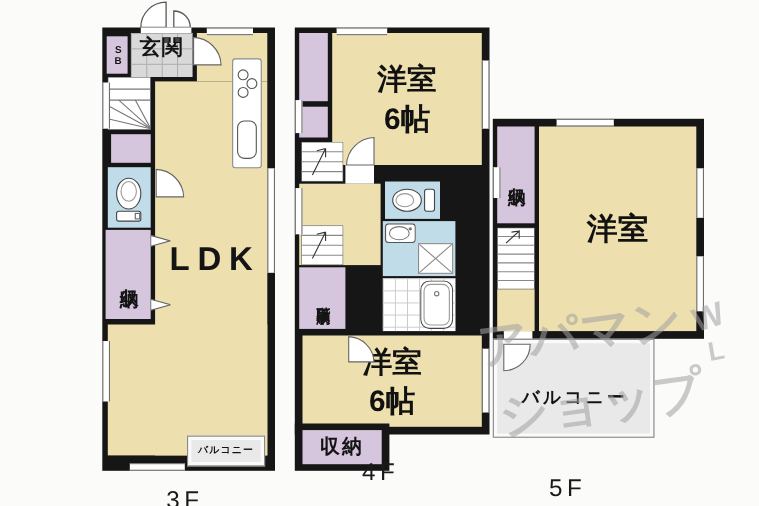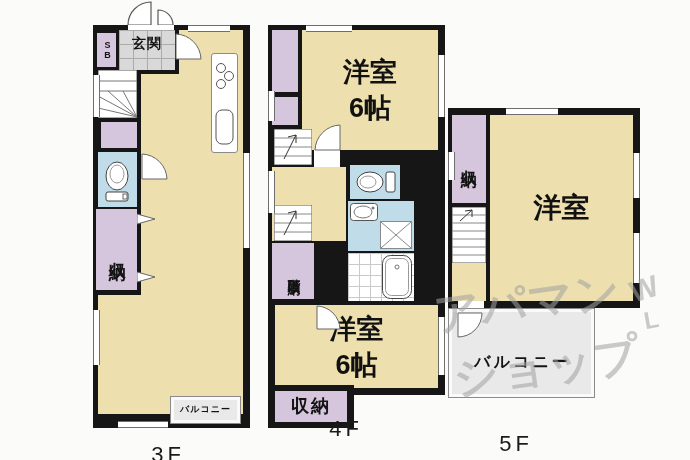--- a/index.html
+++ b/index.html
@@ -54,21 +54,21 @@
         <path d="M2,25 A23,23 0 0 1 25,2 L25,25 Z" fill="#fff" stroke="#5A5A5A" stroke-width="1.2"></path>
         <path d="M47,25 A15,15 0 0 0 32,10 L32,25 Z" fill="#fff" stroke="#5A5A5A" stroke-width="1.2"></path>
       </svg>
     </div>
     <div class="opening" style="left:35px; top:0; width:46px; height:7px;"></div>
 
     <div class="room purple" style="left:4px; top:8px; width:19px; height:34px;"></div>
     <div class="label vtext" style="left:4px; top:9px; width:19px; height:32px; font-size:9px; letter-spacing:0;">SB</div>
 
     <div class="room tile" style="left:26px; top:5px; width:56px; height:40px;"></div>
-    <div class="label" style="left:26px; top:5px; width:56px; height:28px; font-size:14px; letter-spacing:1px;">玄関</div>
+    <div class="label" style="left:26px; top:5px; width:56px; height:28px; font-size:19px; letter-spacing:1px;">玄関</div>
 
     <div class="room cream" style="left:86px; top:5px; width:64px; height:44px;"></div>
     <div class="room cream" style="left:48px; top:49px; width:102px; height:340px;"></div>
     <div class="room cream" style="left:5px; top:270px; width:145px; height:119px;"></div>
 
     <div class="room" style="left:5px; top:45px; width:39px; height:48px;">
       <svg width="39" height="48" viewBox="0 0 39 48">
         <rect x="0" y="0" width="39" height="48" fill="#fff" stroke="#555" stroke-width="1"></rect>
         <line x1="0" y1="11" x2="39" y2="11" stroke="#777"></line>
         <line x1="0" y1="21" x2="39" y2="21" stroke="#777"></line>
@@ -110,20 +110,21 @@
       <svg width="25" height="98" viewBox="0 0 25 98">
         <g stroke="#555" fill="none">
           <circle cx="9" cy="14" r="4.5"></circle>
           <circle cx="17" cy="22" r="4.5"></circle>
           <circle cx="9" cy="30" r="4.5"></circle>
         </g>
         <rect x="4" y="56" width="17" height="34" rx="6" fill="#fff" stroke="#555"></rect>
       </svg>
     </div>
 
+    <div class="label" style="left:48px; top:192px; width:102px; height:36px; font-size:30px; letter-spacing:7px; padding-left:7px;">LDK</div>
 
     <div class="room balcony" style="left:77px; top:371px; width:71px; height:28px;"></div>
     <div class="label" style="left:77px; top:371px; width:71px; height:28px; font-size:9px; letter-spacing:1px; font-weight:bold;">バルコニー</div>
 
     <div class="win-v" style="left:0; top:50px;  width:7px; height:42px;"></div>
     <div class="win-v" style="left:0; top:285px; width:7px; height:55px;"></div>
     <div class="win-v" style="left:150px; top:128px; width:7px; height:95px;"></div>
     <div class="win-h" style="left:25px; top:396px; width:50px; height:7px;"></div>
     <div class="win-h" style="left:95px; top:0; width:42px; height:7px;"></div>
   </div>

